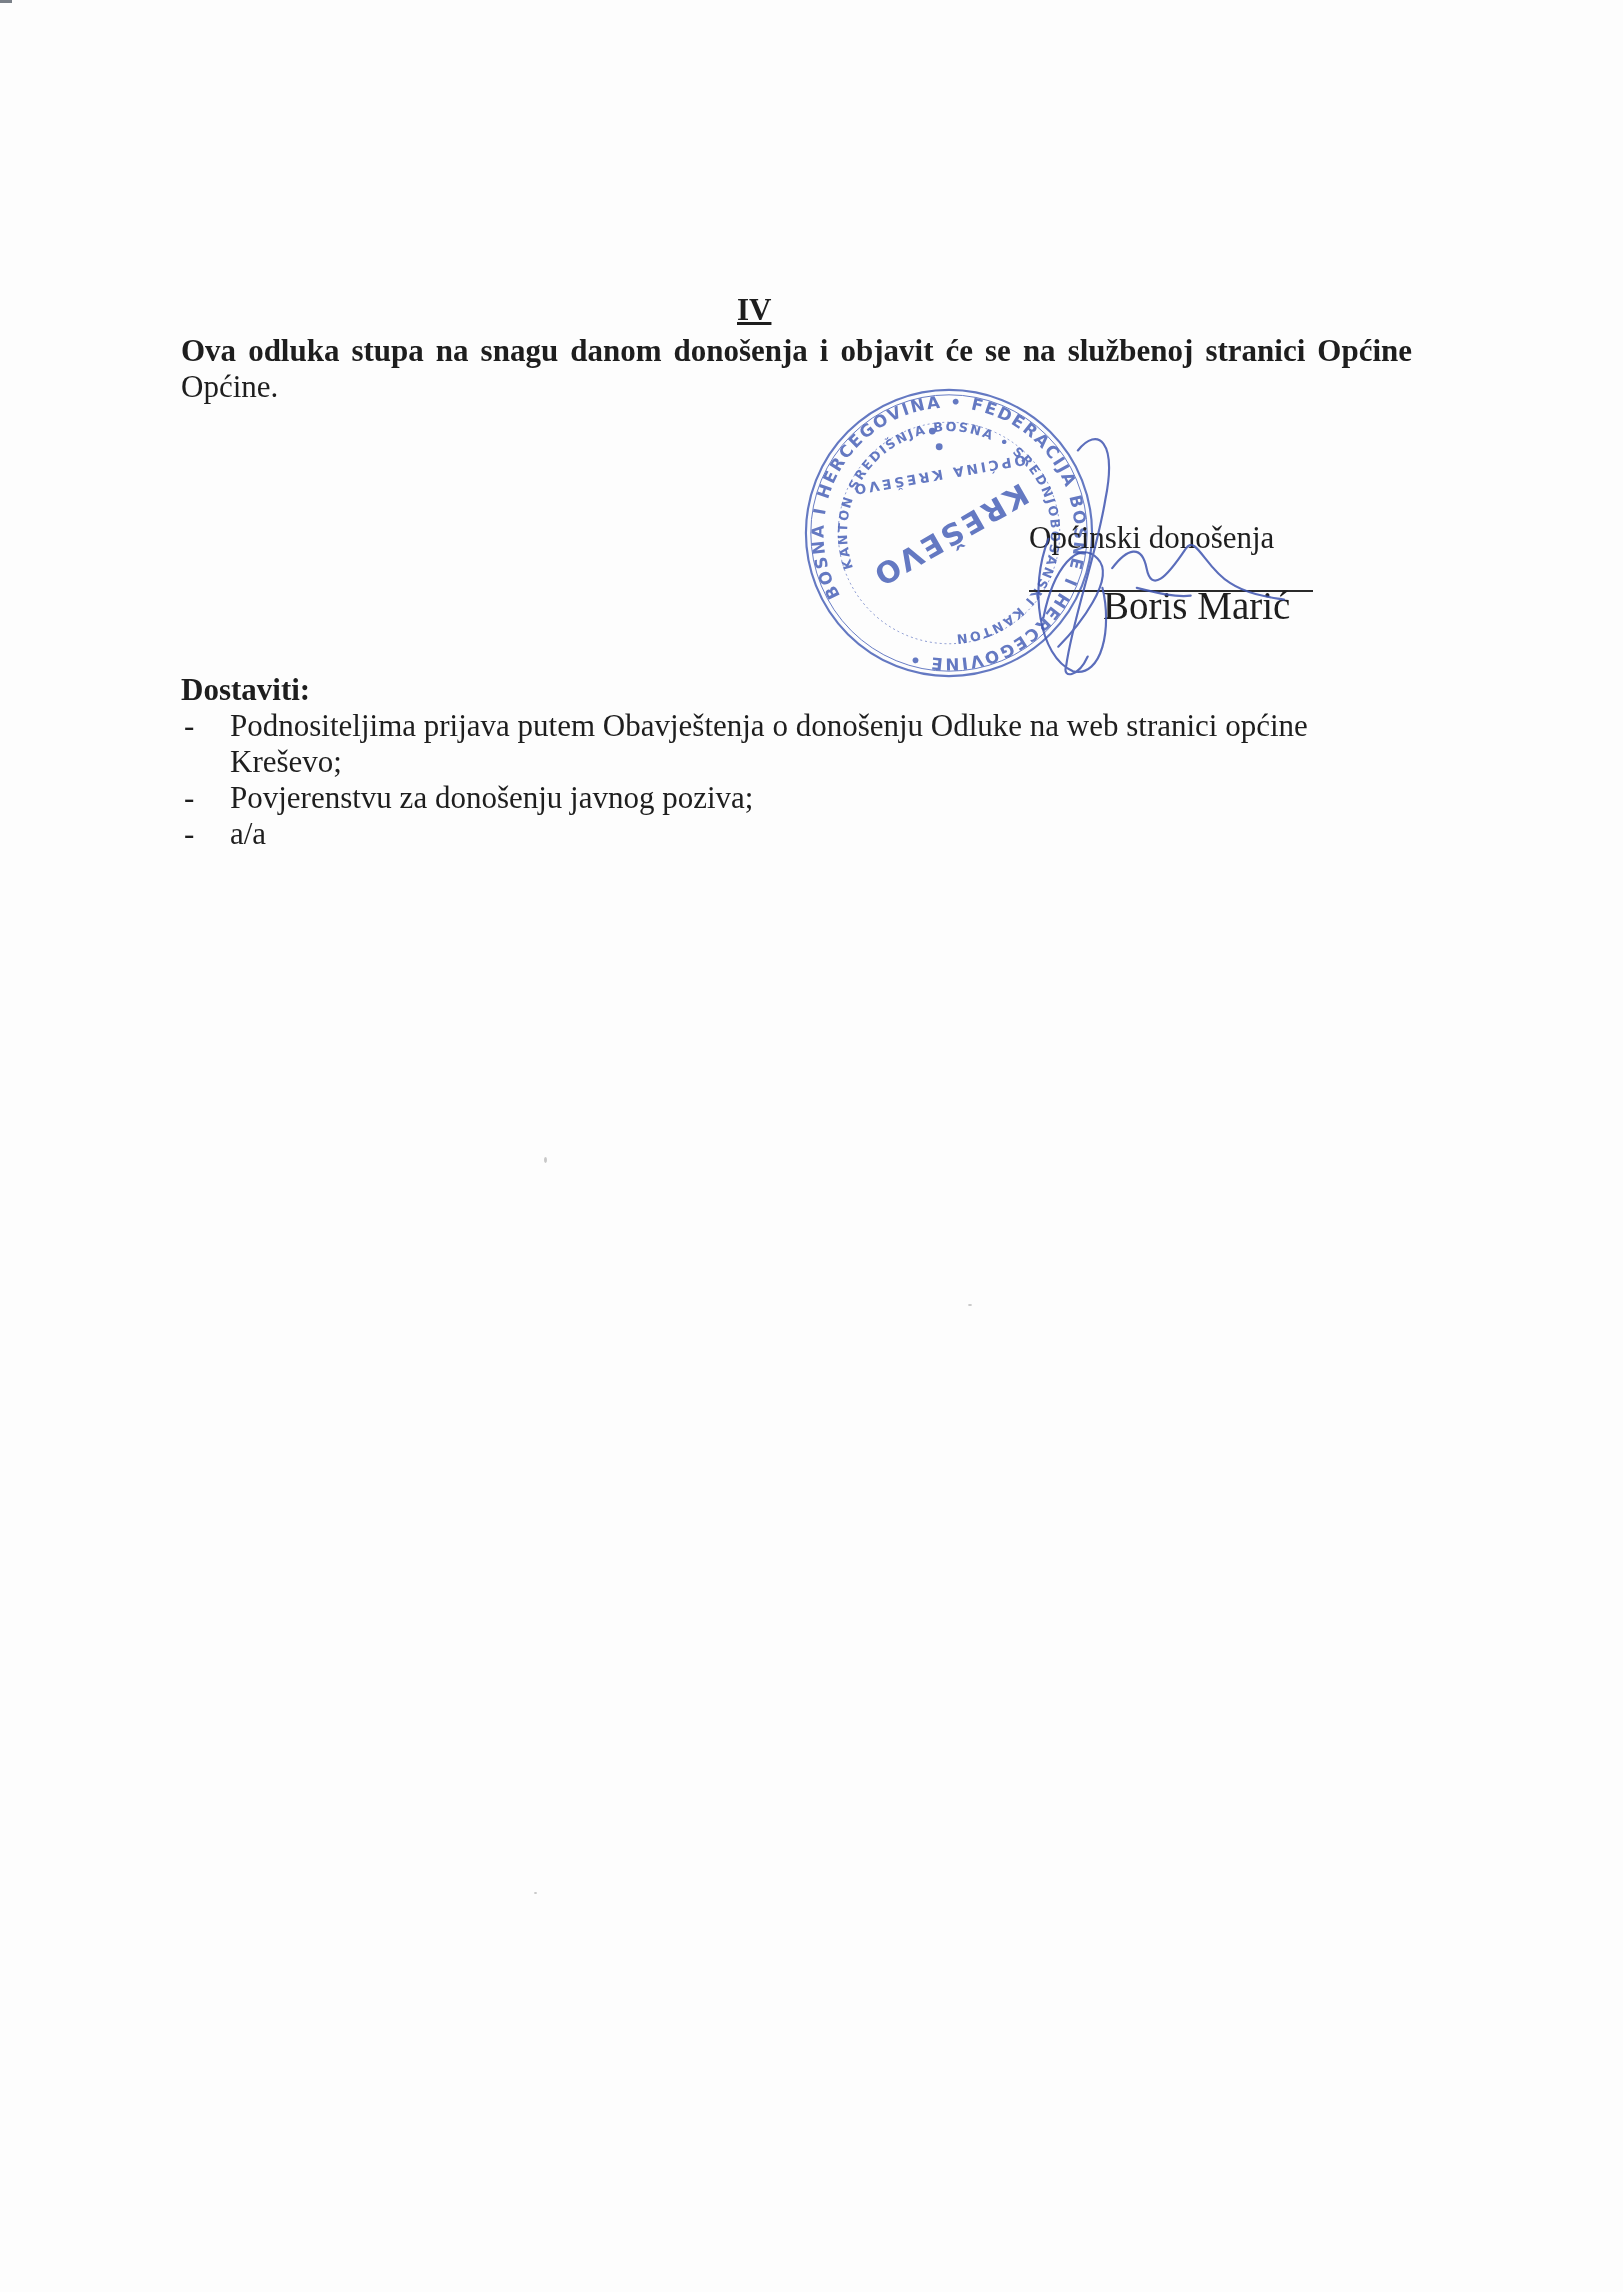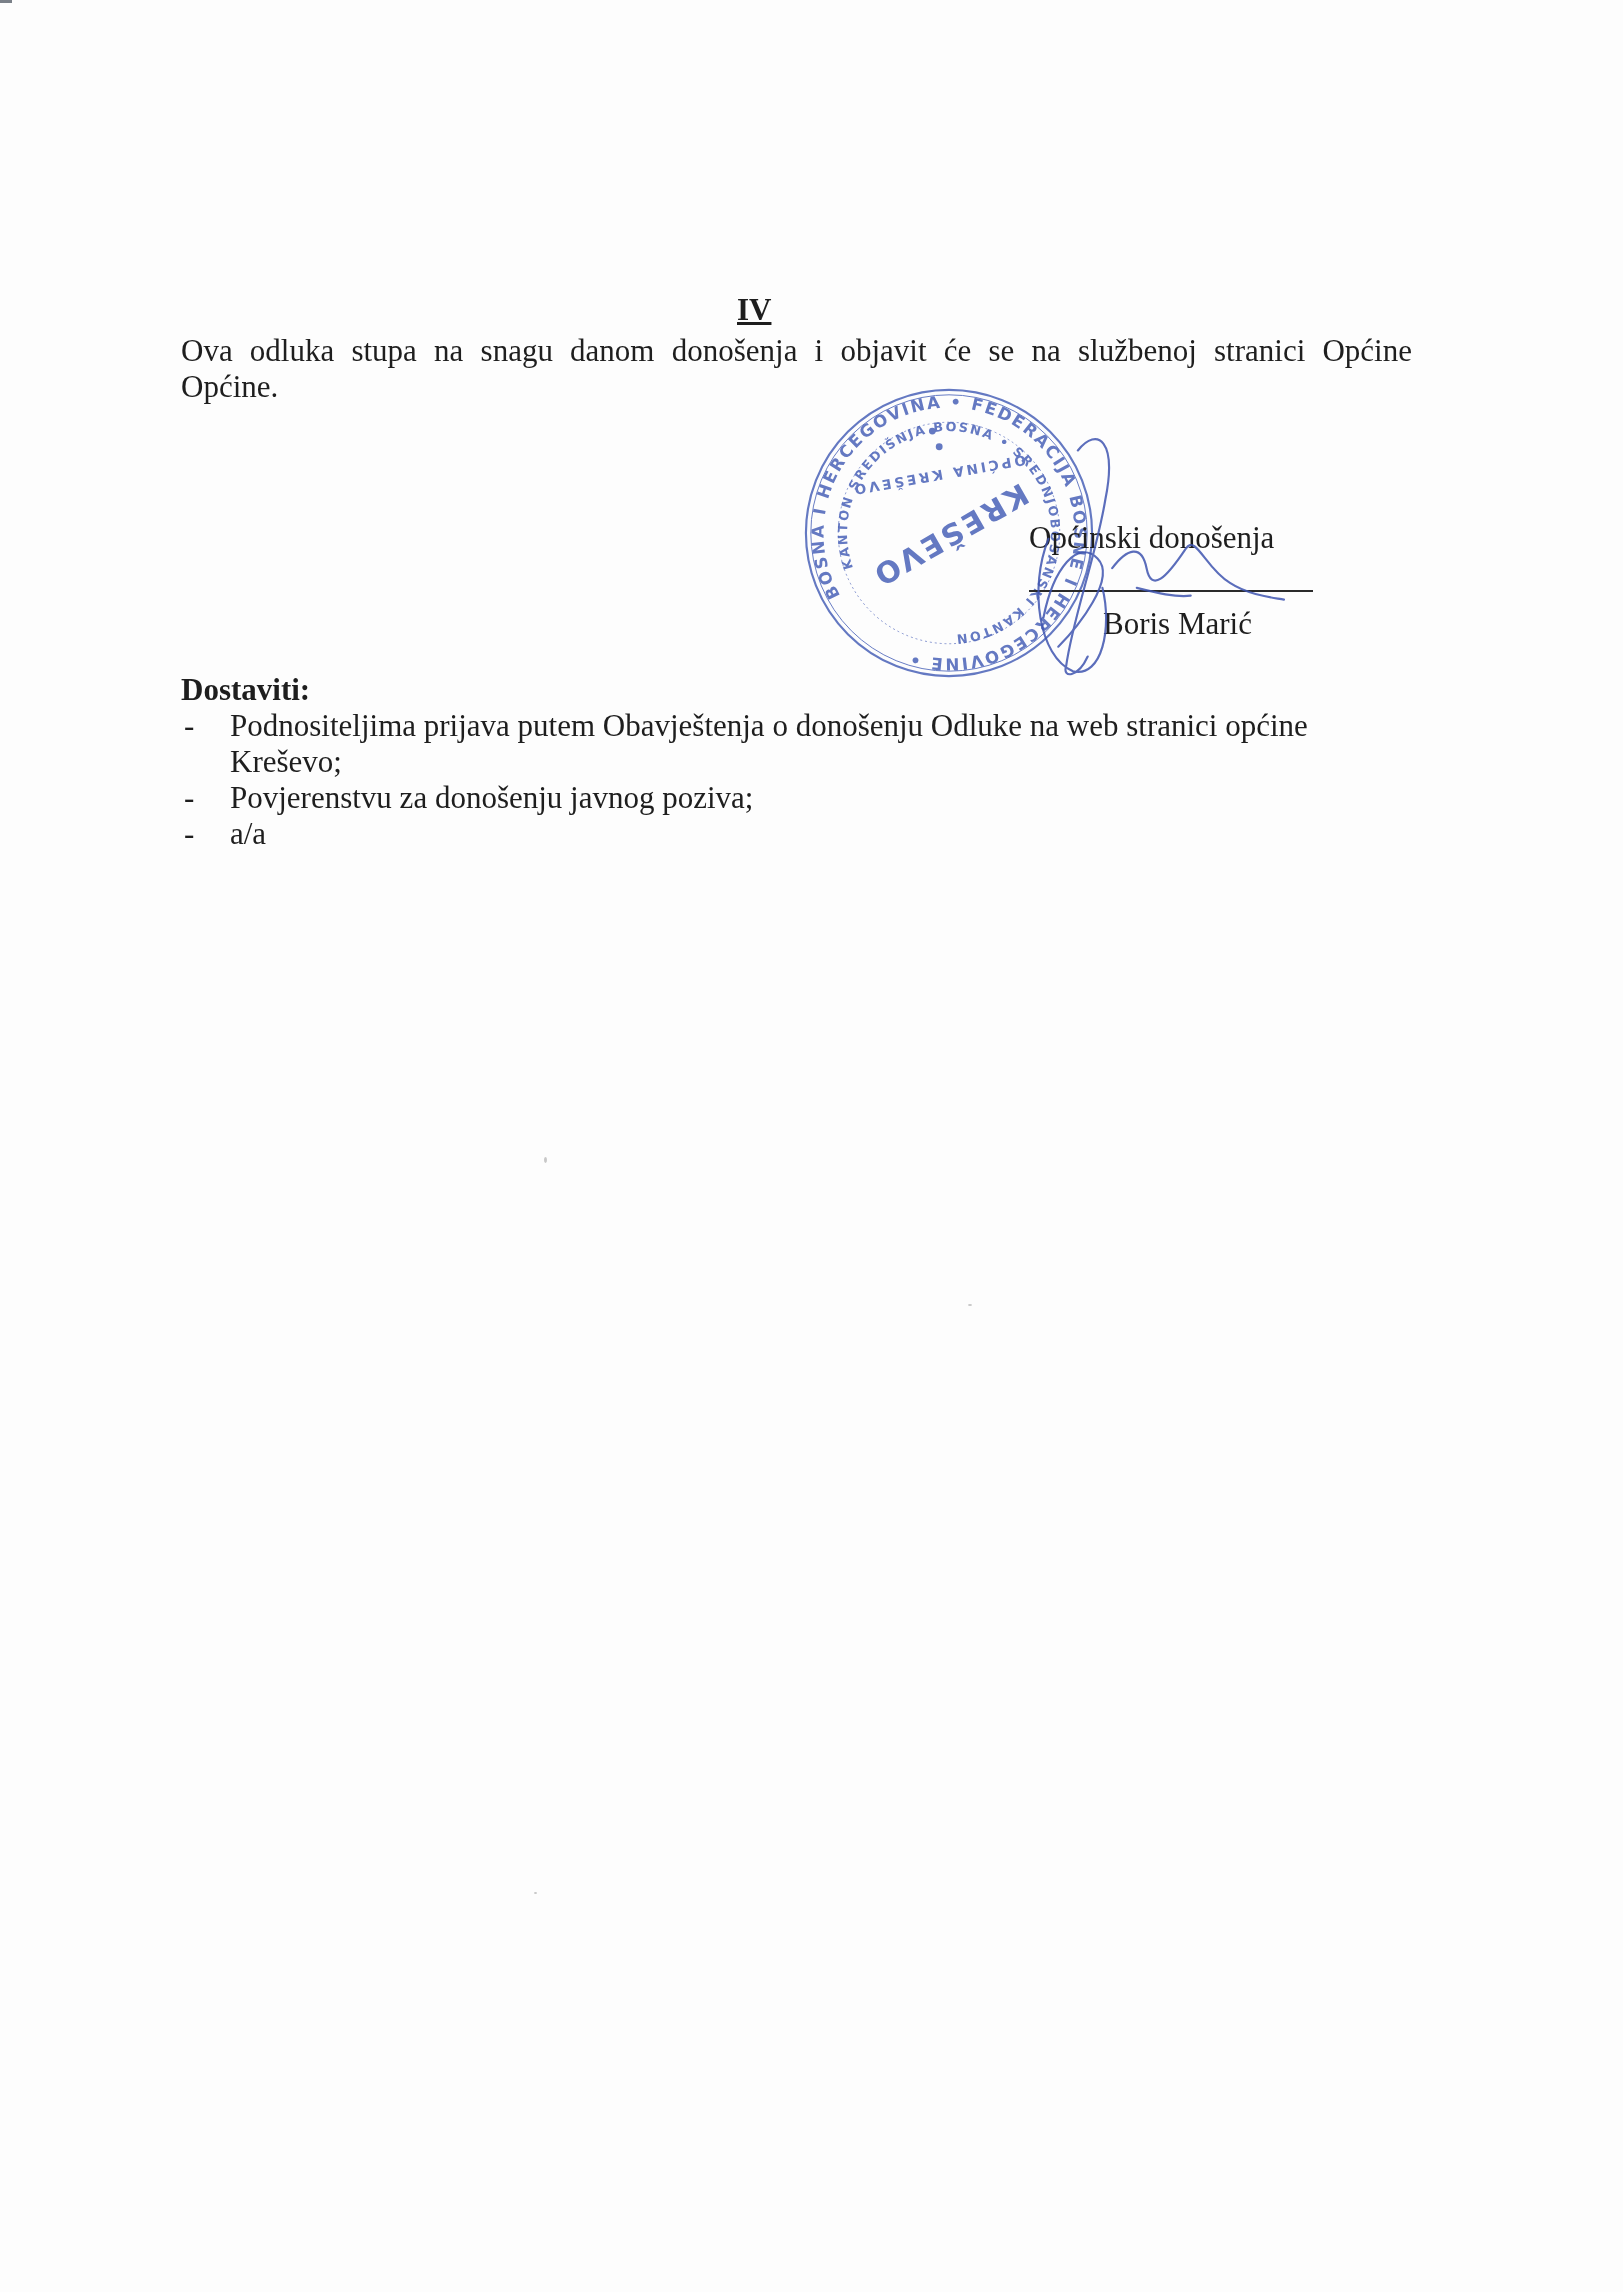--- a/index.html
+++ b/index.html
@@ -9,28 +9,28 @@
     }
     .edge-mark { position: absolute; left: 0; top: 0; width: 11.8px; height: 2.9px; background: #7a8088; }
     .section-heading {
       position: absolute; left: 737px; top: 292px; font-size: 31px; font-weight: bold; line-height: 35px; text-decoration: underline;
     }
     .body-para {
       position: absolute; left: 181px; top: 333px; width: 1231px;
       font-size: 31px; line-height: 36px; text-align: justify; text-align-last: left;
     }
     .body-para span { display: block; }
-    .body-para .l1 { text-align: justify; text-align-last: justify; }
+    .body-para .l1 { text-align: justify; text-align-last: justify; font-weight: bold; }
     .stamp {
       position: absolute; left: 802px; top: 386px; width: 294px; height: 294px;
     }
     .signature-block { position: absolute; left: 1029px; top: 518px; width: 294px; }
     .sig-title { position: absolute; left: 0; top: 0; font-size: 31px; line-height: 39px; white-space: nowrap; }
     .sig-line { position: absolute; left: 0; top: 72px; width: 284px; height: 2px; background: #2a2a2a; }
-    .sig-name { position: absolute; left: 74px; top: 86px; font-size: 31px; line-height: 39px; white-space: nowrap; }
+    .sig-name { position: absolute; left: 74px; top: 68px; font-size: 39px; line-height: 39px; white-space: nowrap; }
     .signature-scribble { position: absolute; left: 1019px; top: 421px; width: 314px; height: 265px; }
     .deliver-heading {
       position: absolute; left: 181px; top: 672px; font-size: 31px; font-weight: bold; line-height: 35px;
     }
     .deliver-list { position: absolute; left: 181px; top: 708px; width: 1235px; margin: 0; padding: 0; list-style: none; }
     .deliver-list li { position: relative; padding-left: 49px; font-size: 31px; line-height: 36px; }
     .deliver-list li .dash { position: absolute; left: 2.9px; top: 0; }
     .speck { position: absolute; background: #c8c8c8; border-radius: 50%; }
   </style>
 </head>

